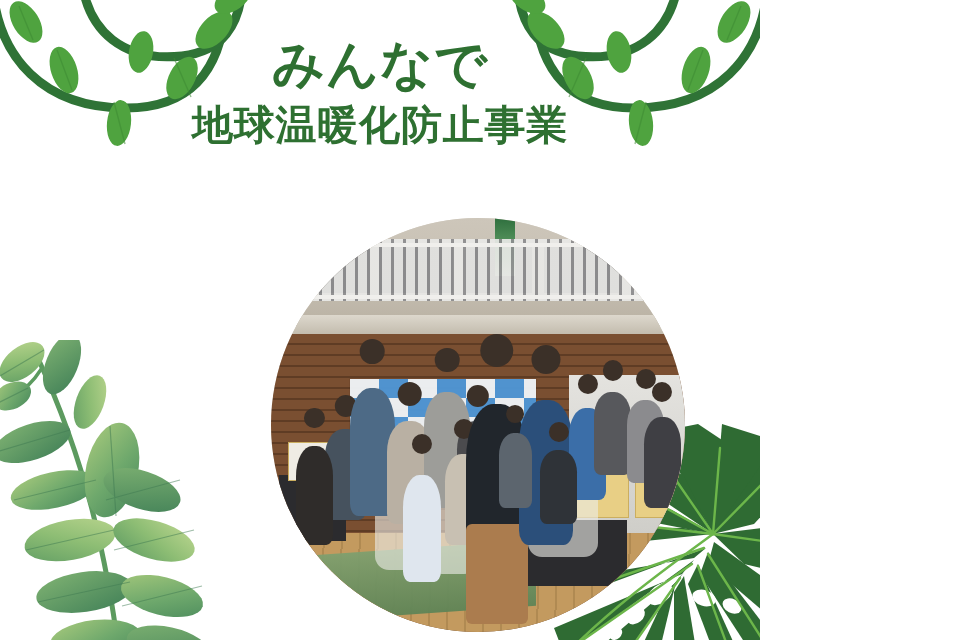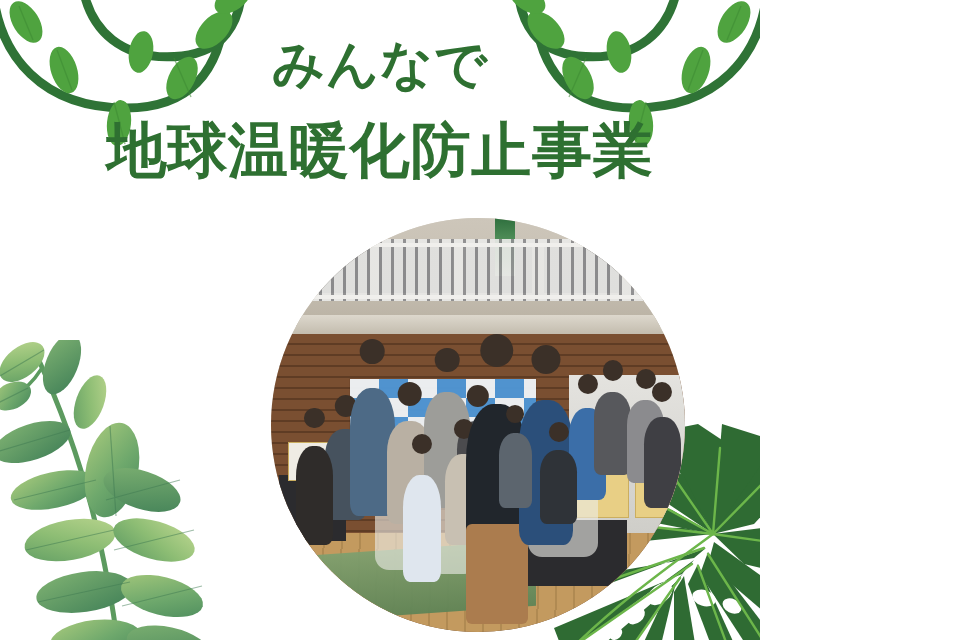--- a/index.html
+++ b/index.html
@@ -53,22 +53,22 @@
     letter-spacing: 0.05em;
     line-height: 1.18;
     z-index: 6;
   }
   .headline-line1 {
     display: block;
     font-size: 52px;
   }
   .headline-line2 {
     display: block;
-    font-size: 60px;
-    margin-top: 20px;
+    font-size: 41px;
+    margin-top: 6px;
   }
 
   
   .city-name {
     position: absolute;
     left: 736px;
     top: 330px;
     font-size: 52px;
     font-weight: 700;
     color: #6b4a35;

